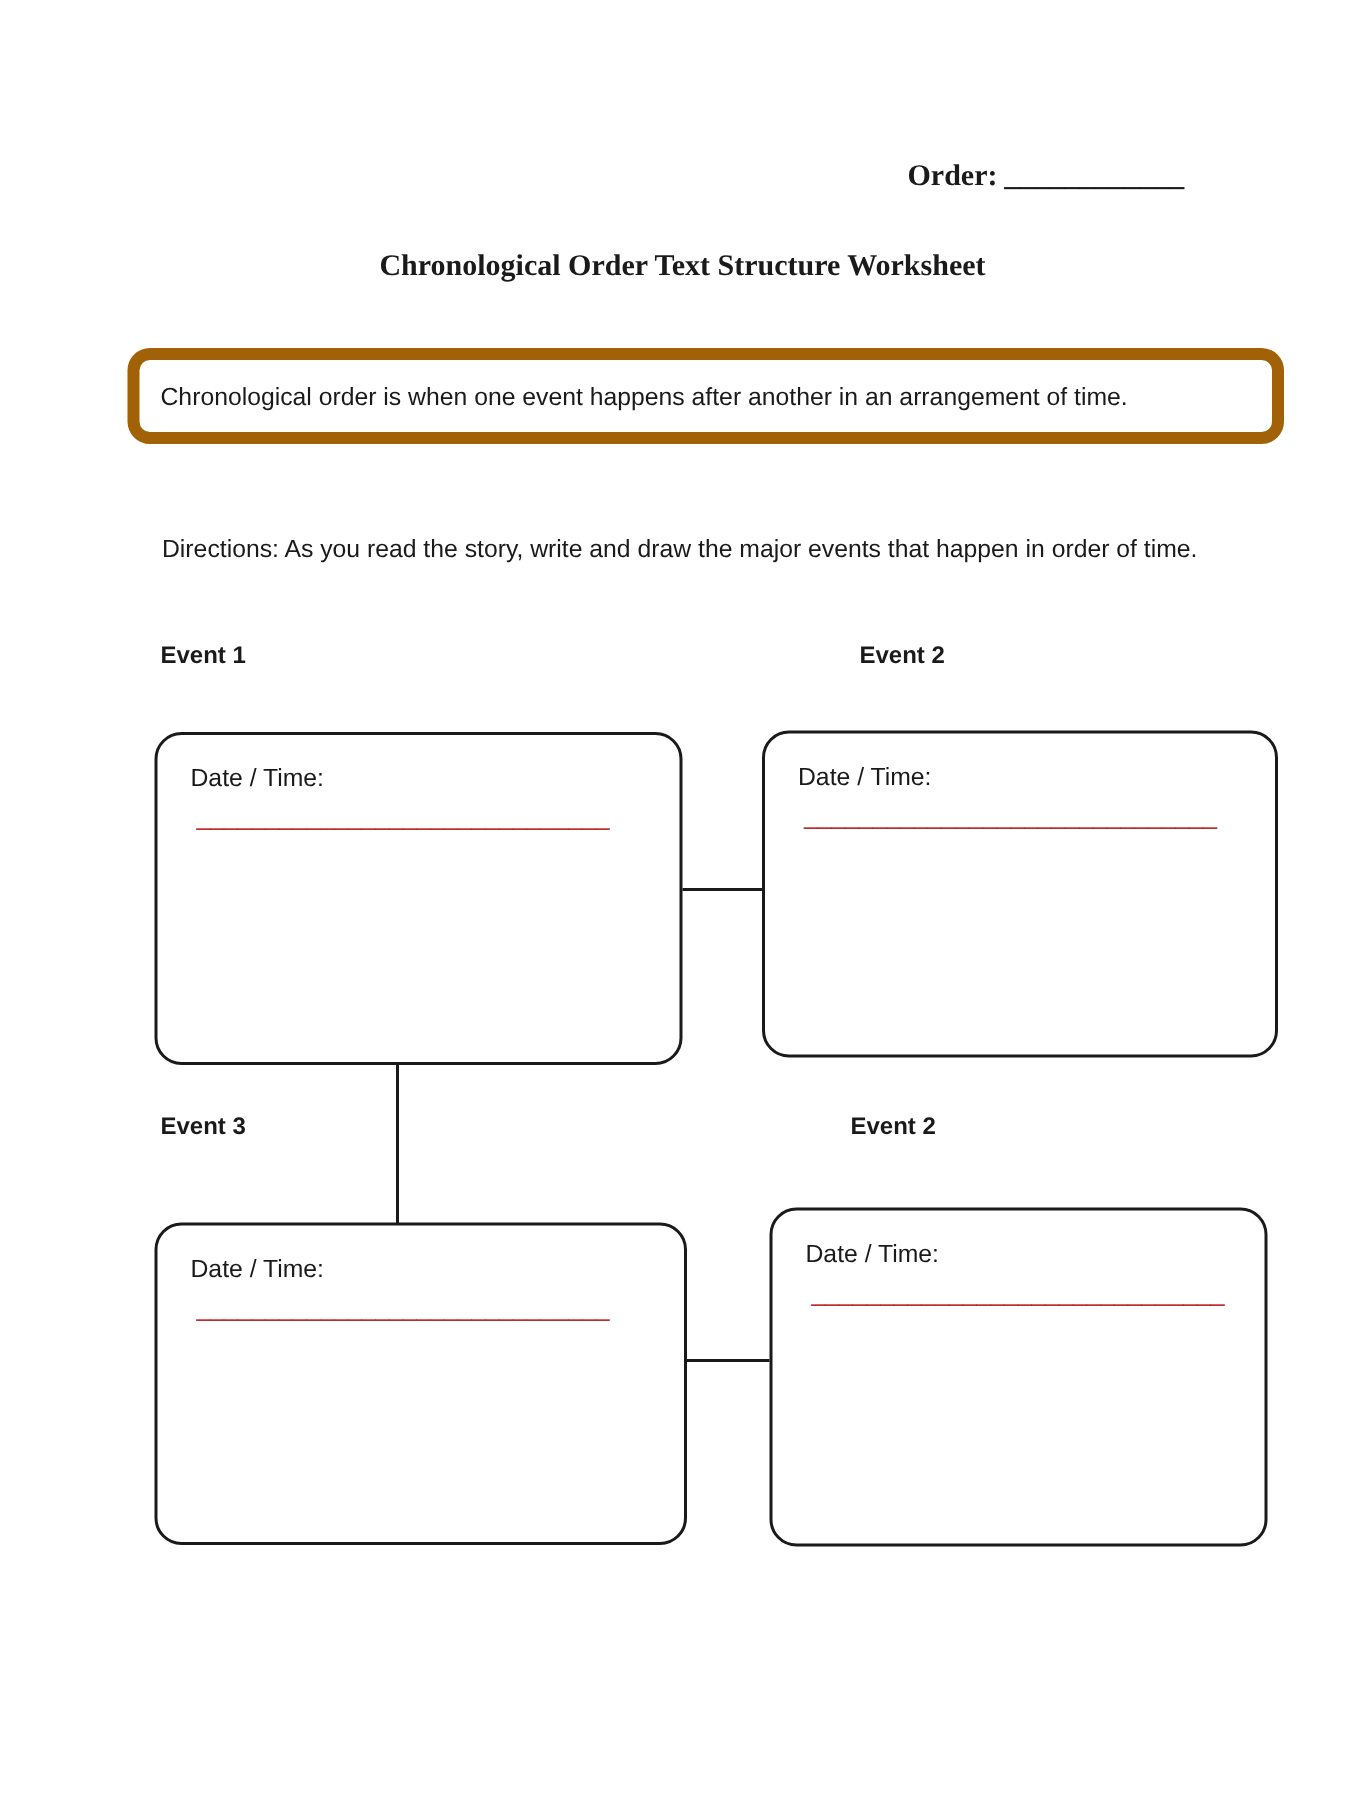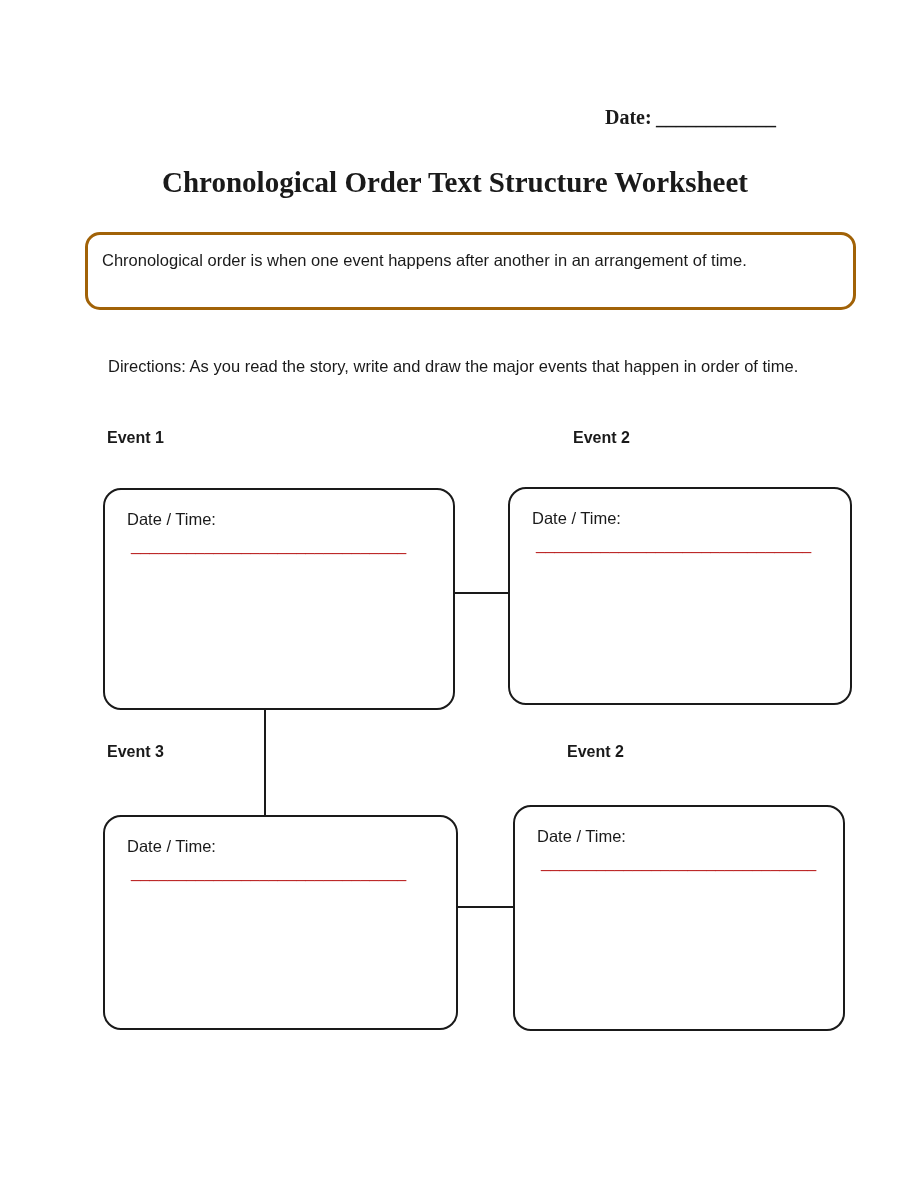--- a/index.html
+++ b/index.html
@@ -39,31 +39,31 @@
   }
   .page-title {
     position: absolute;
     left: 0;
     top: 166px;
     width: 910px;
     margin: 0;
     text-align: center;
     font-family: "Liberation Serif", serif;
     font-weight: bold;
-    font-size: 29px;
+    font-size: 20px;
     color: #1a1a1a;
   }
   .definition-box {
     position: absolute;
     left: 85px;
     top: 232px;
     width: 771px;
-    height: 78px;
+    height: 64px;
     box-sizing: border-box;
-    border: 3px solid #a16207;
+    border: 8px solid #a16207;
     border-radius: 15px;
     background: #ffffff;
   }
   .definition-text {
     margin: 0;
     padding: 9px 14px 0 14px;
     width: 686px;
     font-size: 16.5px;
     line-height: 33px;
     color: #1a1a1a;
@@ -126,21 +126,21 @@
   .connector.c12 { left: 455px; top: 592px; width: 53px; height: 2px; }
   .connector.c13 { left: 264px; top: 709px; width: 2px; height: 107px; }
   .connector.c34 { left: 457px; top: 906px; width: 56px; height: 2px; }
 </style>
 </head>
 <body>
 
 <div class="page">
 
   <div class="date-group">
-    <span class="serif-bold">Date:</span>
+    <span class="serif-bold">Order:</span>
     <span class="serif-bold blank-line">____________</span>
   </div>
 
   <h1 class="page-title">Chronological Order Text Structure Worksheet</h1>
 
   <div class="definition-box">
     <p class="definition-text">Chronological order is when one event happens after another in an arrangement of time.</p>
   </div>
 
   <p class="directions-text">Directions: As you read the story, write and draw the major events that happen in order of time.</p>

